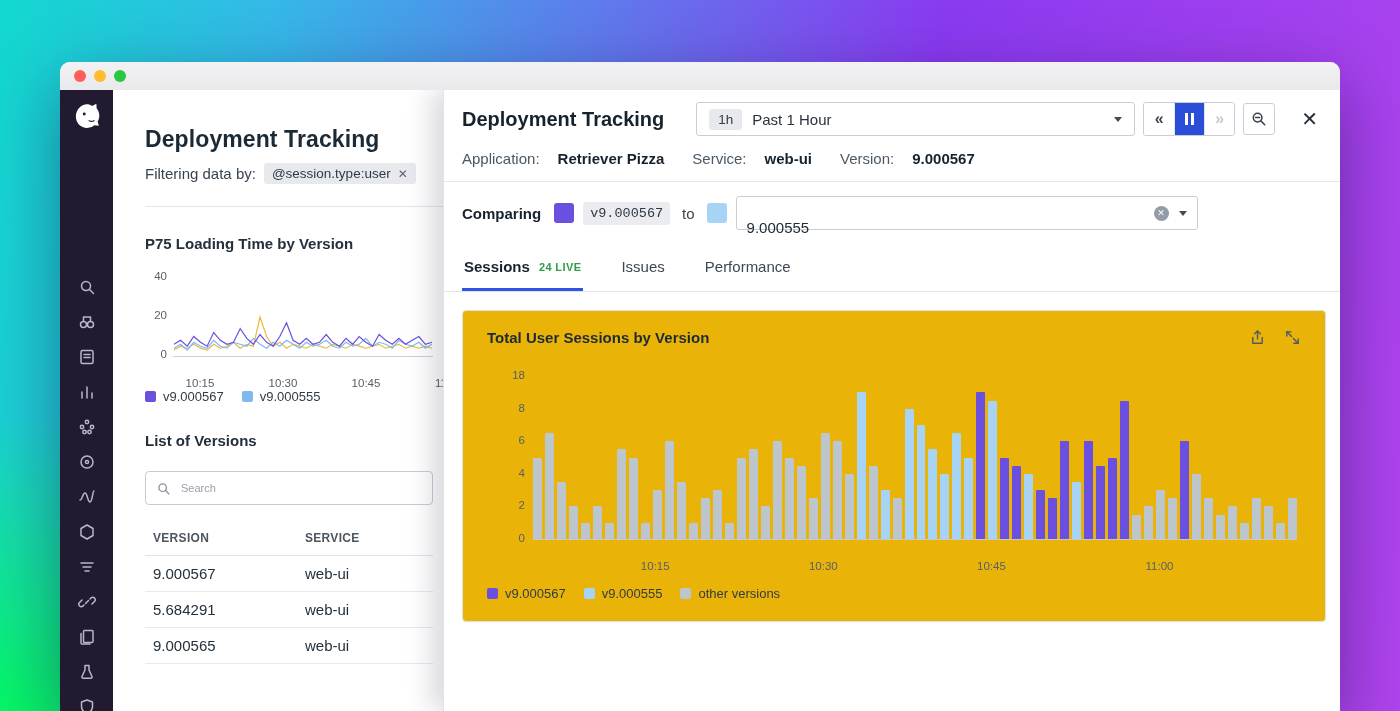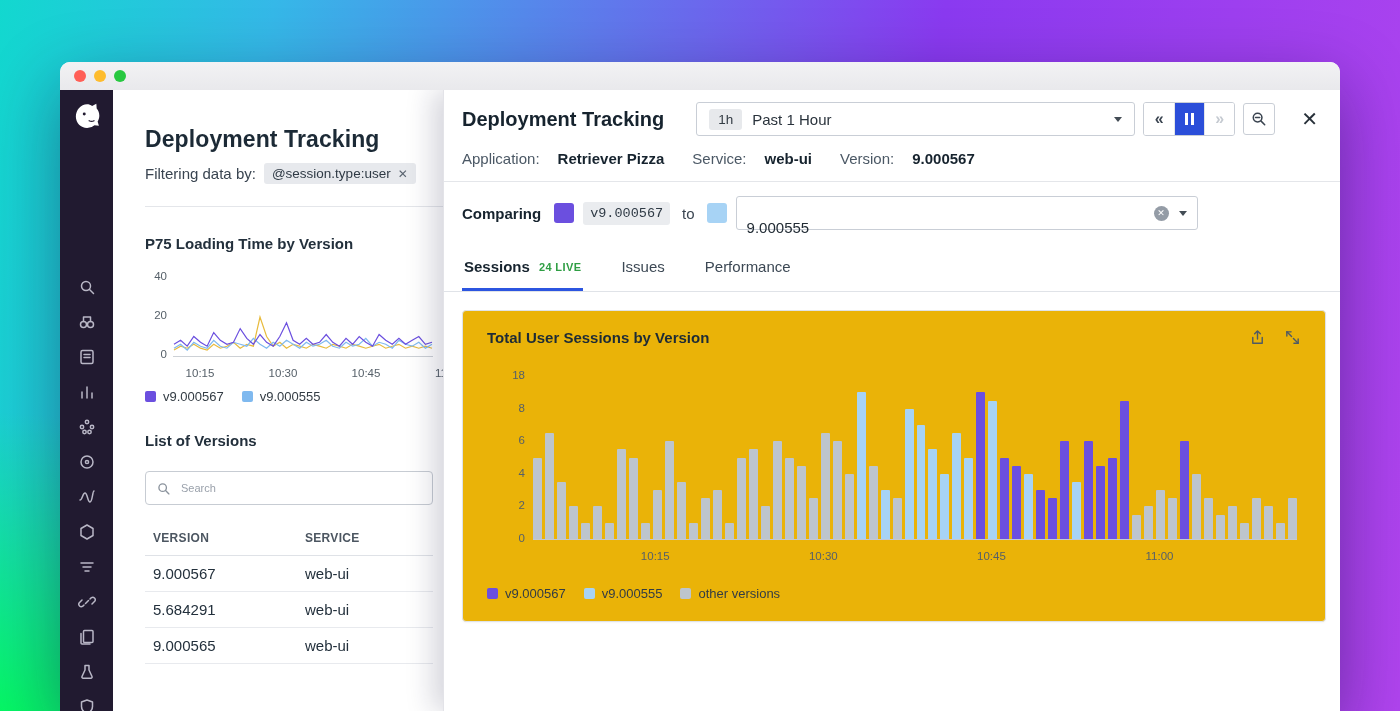--- a/index.html
+++ b/index.html
@@ -30,21 +30,21 @@
   .tag{background:#e7e9ed;border-radius:3px;padding:3px 8px;font-size:13.5px;color:#2f3a45;display:inline-flex;align-items:center;gap:7px;cursor:pointer;}
   .tag .x{color:#5a6470;font-size:12px;}
   .hr{border-top:1px solid #e4e6ea;margin:22px 0 0;width:560px;}
   .section-title{font-size:15px;font-weight:700;color:#23303c;margin:28px 0 22px;}
 
   .mini-plot{position:relative;margin-left:28px;width:260px;}
   .mini-plot svg{display:block;border-bottom:1px solid #cdd1d6;overflow:visible;}
   .mini-ylabels span, .bars-ylabels span{position:absolute;right:0;font-size:11.5px;color:#566069;}
   .mini-ylabels{position:absolute;left:-28px;top:0;width:22px;height:82px;}
   .mini-xlabels{position:relative;height:18px;}
-  .mini-xlabels span, .bars-xlabels span{position:absolute;top:10px;transform:translateX(-50%);font-size:11.5px;color:#566069;white-space:nowrap;}
+  .mini-xlabels span, .bars-xlabels span{position:absolute;top:20px;transform:translateX(-50%);font-size:11.5px;color:#566069;white-space:nowrap;}
   .legend{display:flex;gap:18px;align-items:center;margin-top:14px;font-size:13px;color:#333c44;}
   .legend .li{display:flex;align-items:center;gap:7px;}
   .sw{width:11px;height:11px;border-radius:2px;display:inline-block;flex:none;}
 
   .search{display:flex;align-items:center;gap:8px;border:1px solid #c7ccd3;border-radius:4px;height:32px;padding:0 10px;width:266px;margin:2px 0 18px;background:#fff;}
   .search input{border:none;outline:none;font-size:11px;color:#333;flex:1;width:100%;font-family:inherit;background:transparent;}
   .search input::placeholder{color:#9aa1ab;}
   table.versions{border-collapse:collapse;width:288px;font-size:15px;color:#23303c;}
   table.versions th{font-size:12px;font-weight:700;color:#4c5661;text-align:left;letter-spacing:.3px;padding:8px 8px 10px;border-bottom:1px solid #dfe2e7;}
   table.versions td{padding:9px 8px;border-bottom:1px solid #e8eaee;}

